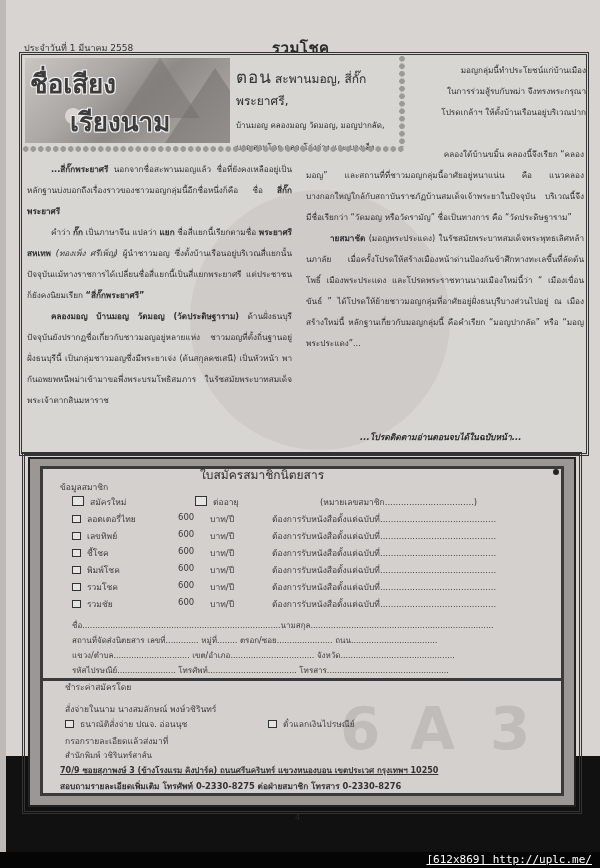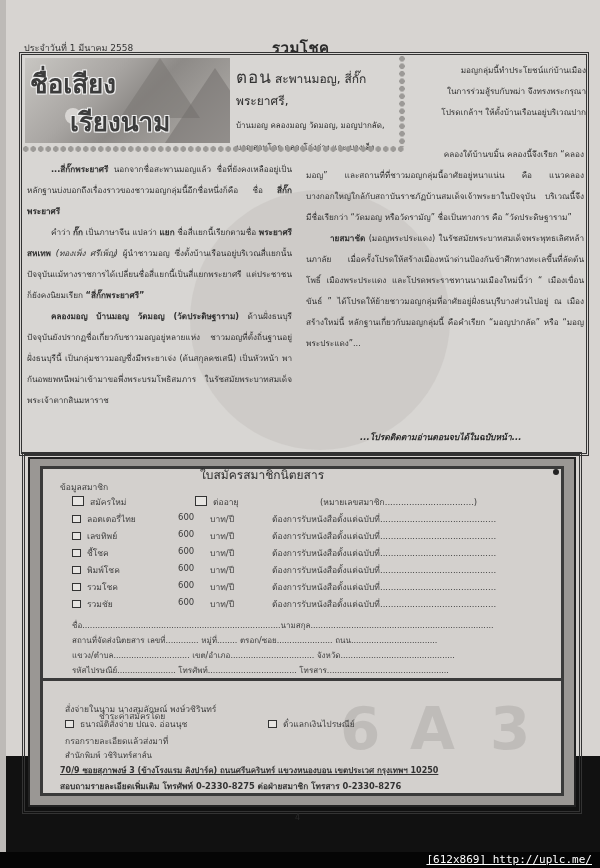--- a/index.html
+++ b/index.html
@@ -194,21 +194,21 @@
   <div class="ff" style="left:210px; top:597px;">บาท/ปี</div>
   <div class="ff" style="left:272px; top:597px;">ต้องการรับหนังสือตั้งแต่ฉบับที่...........................................</div>
 
   <div class="ff" style="left:72px; top:619px; font-size:8px;">ชื่อ..............................................................................นามสกุล........................................................................</div>
   <div class="ff" style="left:72px; top:634px; font-size:8px;">สถานที่จัดส่งนิตยสาร เลขที่............. หมู่ที่........ ตรอก/ซอย...................... ถนน..................................</div>
   <div class="ff" style="left:72px; top:649px; font-size:8px;">แขวง/ตำบล.............................. เขต/อำเภอ................................. จังหวัด.............................................</div>
   <div class="ff" style="left:72px; top:664px; font-size:8px;">รหัสไปรษณีย์....................... โทรศัพท์................................... โทรสาร................................................</div>
 
   <div class="sep-line"></div>
 
-  <div class="ff" style="left:65px; top:709px;margin-left:34px;">ชำระค่าสมัครโดย</div>
+  <div class="ff" style="left:65px; top:680px;">ชำระค่าสมัครโดย</div>
   <div class="ff" style="left:65px; top:702px;">สั่งจ่ายในนาม นางสมลักษณ์ พงษ์วชิรินทร์</div>
   <div class="ff" style="left:65px; top:717px;"><span class="cb"></span><span>ธนาณัติสั่งจ่าย ปณจ. อ่อนนุช</span></div>
   <div class="ff" style="left:268px; top:717px;"><span class="cb"></span><span>ตั๋วแลกเงินไปรษณีย์</span></div>
   <div class="ff" style="left:65px; top:734px;">กรอกรายละเอียดแล้วส่งมาที่</div>
   <div class="ff" style="left:65px; top:749px; font-size:8px;">สำนักพิมพ์ วชิรินทร์สาส์น</div>
   <div class="bold-lines" style="top:764px; font-size:8px;text-decoration:underline;">70/9 ซอยสุภาพงษ์ 3 (ข้างโรงแรม คิงปาร์ค) ถนนศรีนครินทร์ แขวงหนองบอน เขตประเวศ กรุงเทพฯ 10250</div>
   <div class="bold-lines" style="top:779px; font-size:8.3px;">สอบถามรายละเอียดเพิ่มเติม โทรศัพท์ 0-2330-8275 ต่อฝ่ายสมาชิก โทรสาร 0-2330-8276</div>
 
   <div class="page-num">4</div>
 </div>

